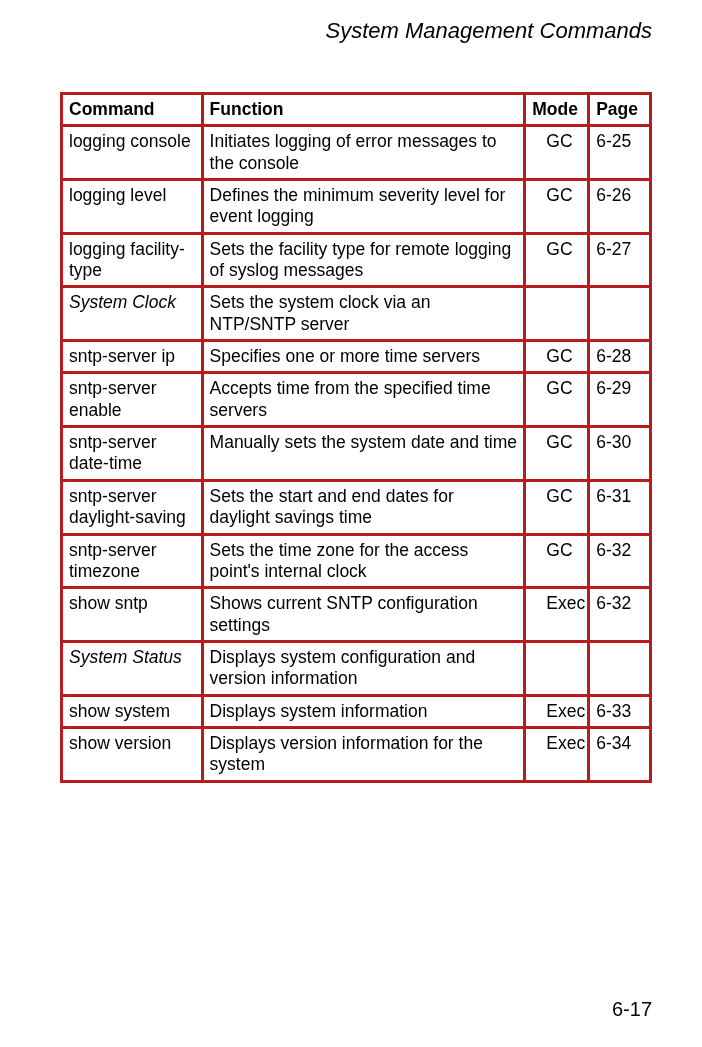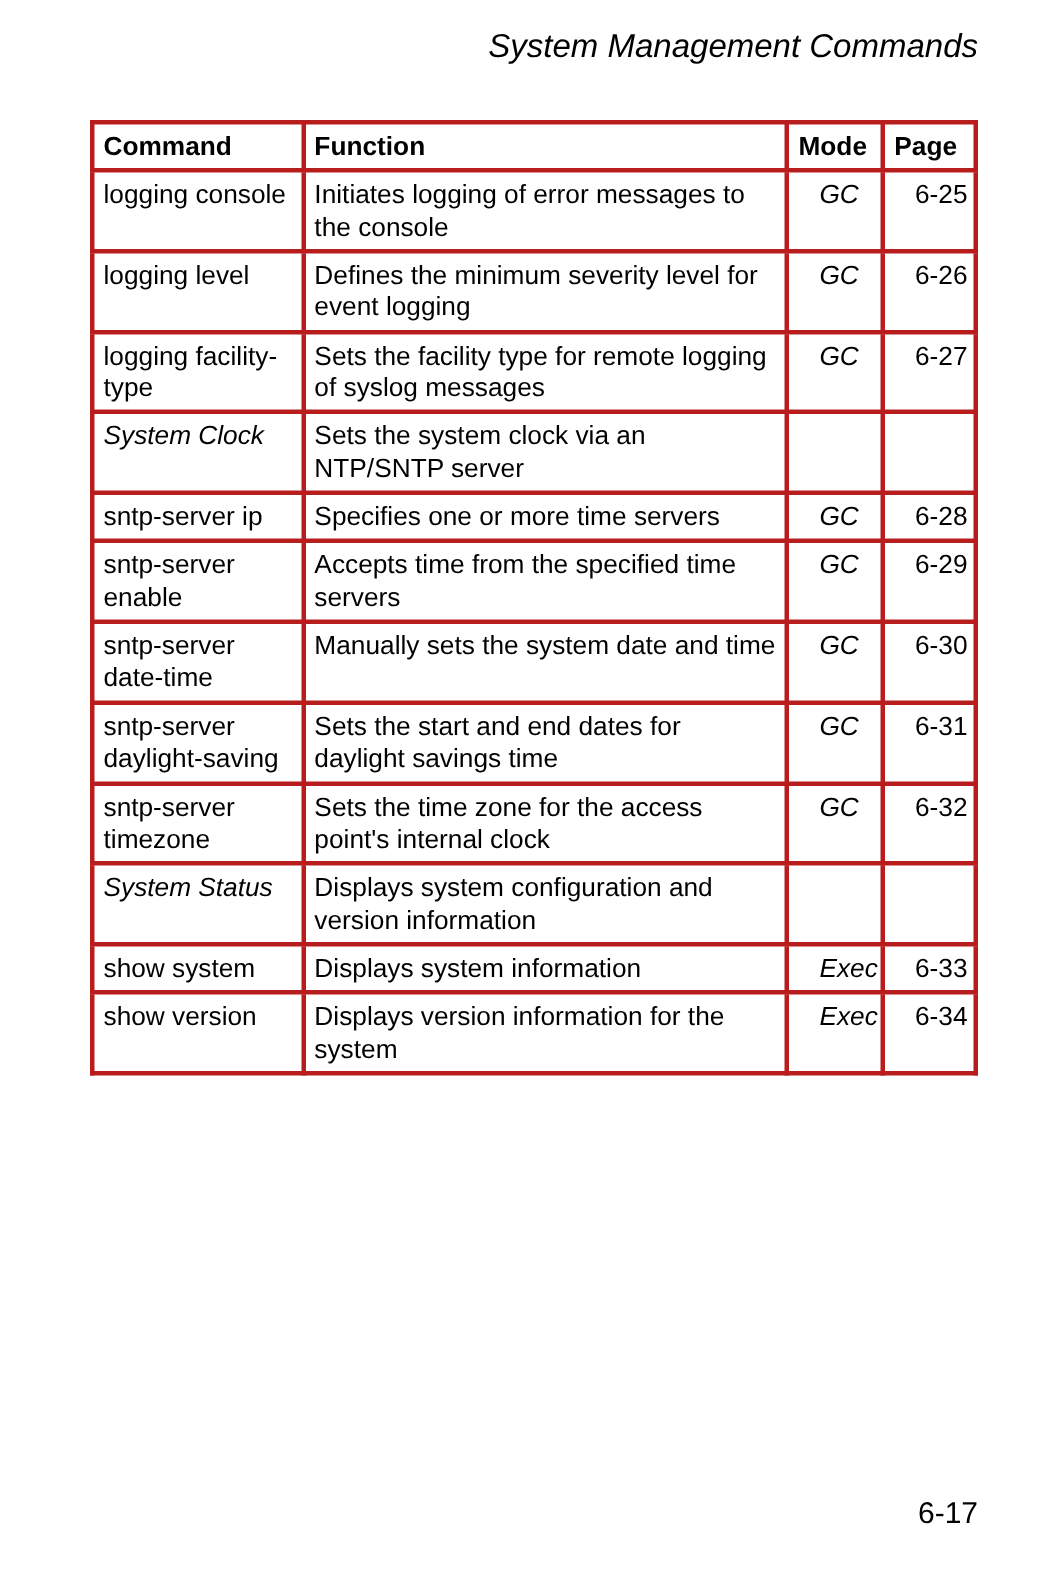--- a/index.html
+++ b/index.html
@@ -13,21 +13,21 @@
       background: #fff;
       font-family: Arial, Helvetica, sans-serif;
       color: #000;
       position: relative;
       padding: 18px 50px 0 60px;
     }
     .header-title {
       font-style: italic;
       font-size: 22px;
       text-align: right;
-      margin-bottom: 36px;
+      margin-bottom: 48px;
       font-family: Arial, Helvetica, sans-serif;
       font-weight: 400;
     }
     table {
       border-collapse: collapse;
       width: 100%;
       table-layout: fixed;
     }
     col.cmd    { width: 132px; }
     col.func   { width: 303px; }
@@ -49,25 +49,23 @@
       font-family: Arial, Helvetica, sans-serif;
       margin-top: 18px;
     }
     td.function {
       font-family: Arial, Helvetica, sans-serif;
     }
     td.mode {
       font-family: Arial, Helvetica, sans-serif;
       text-align: left;
       padding-left: 20px;
-      font-style: italic;
     }
     td.page {
       font-family: Arial, Helvetica, sans-serif;
-      text-align: right;
       padding-right: 4px;
     }
     .italic {
       font-style: italic;
     }
     .page-number {
       position: absolute;
       bottom: 26px;
       right: 50px;
       font-size: 20px;
@@ -143,20 +141,26 @@
         <td class="mode">GC</td>
         <td class="page">6-31</td>
       </tr>
       <tr>
         <td class="command">sntp-server timezone</td>
         <td class="function">Sets the time zone for the access point's internal clock</td>
         <td class="mode">GC</td>
         <td class="page">6-32</td>
       </tr>
       <tr>
+        <td class="command">show sntp</td>
+        <td class="function">Shows current SNTP configuration settings</td>
+        <td class="mode">Exec</td>
+        <td class="page">6-32</td>
+      </tr>
+      <tr>
         <td class="command italic">System Status</td>
         <td class="function">Displays system configuration and version information</td>
         <td class="mode"></td>
         <td class="page"></td>
       </tr>
       <tr>
         <td class="command">show system</td>
         <td class="function">Displays system information</td>
         <td class="mode">Exec</td>
         <td class="page">6-33</td>

